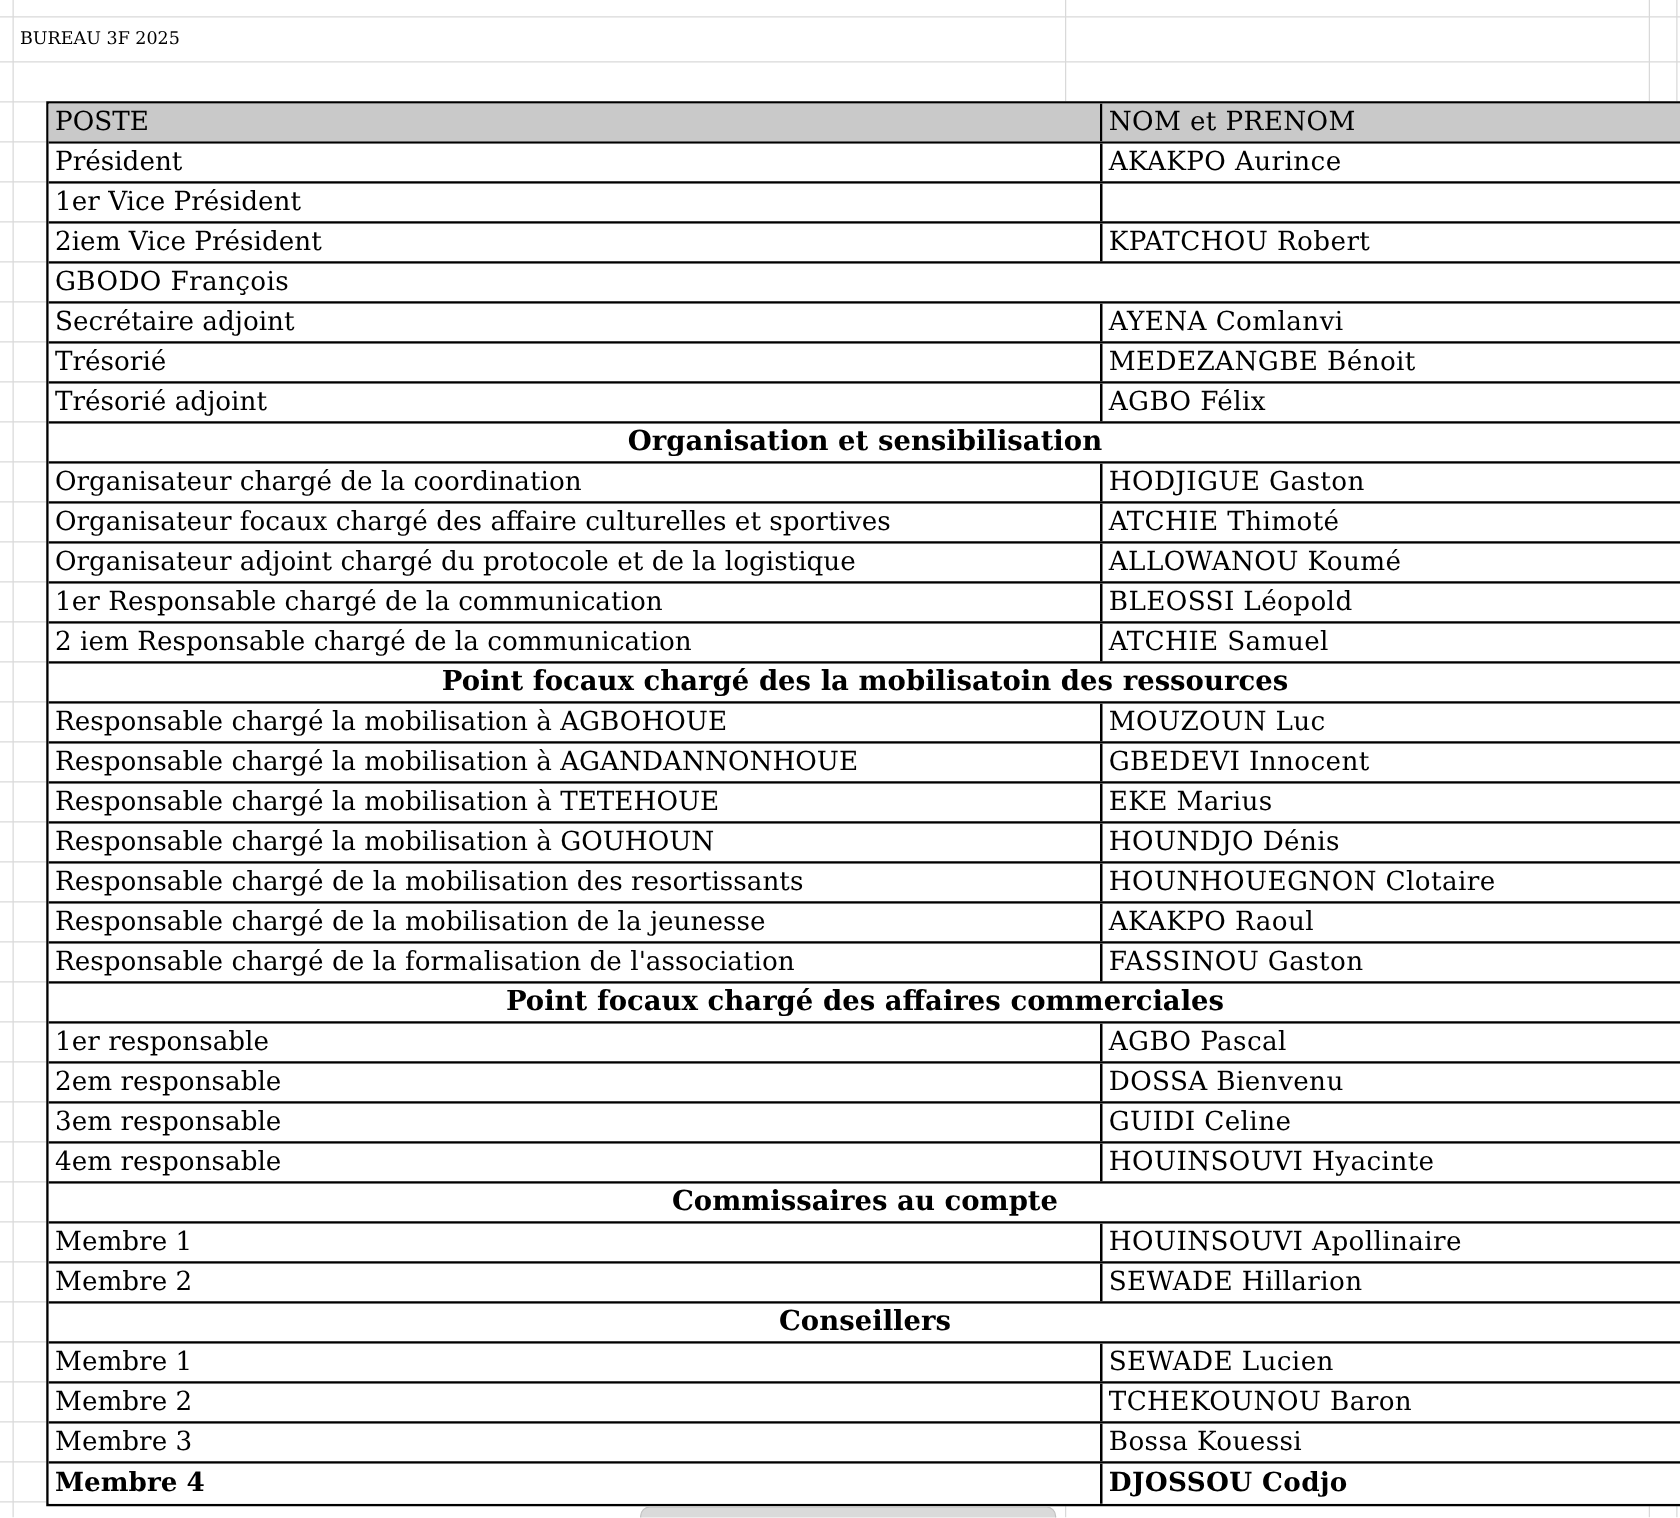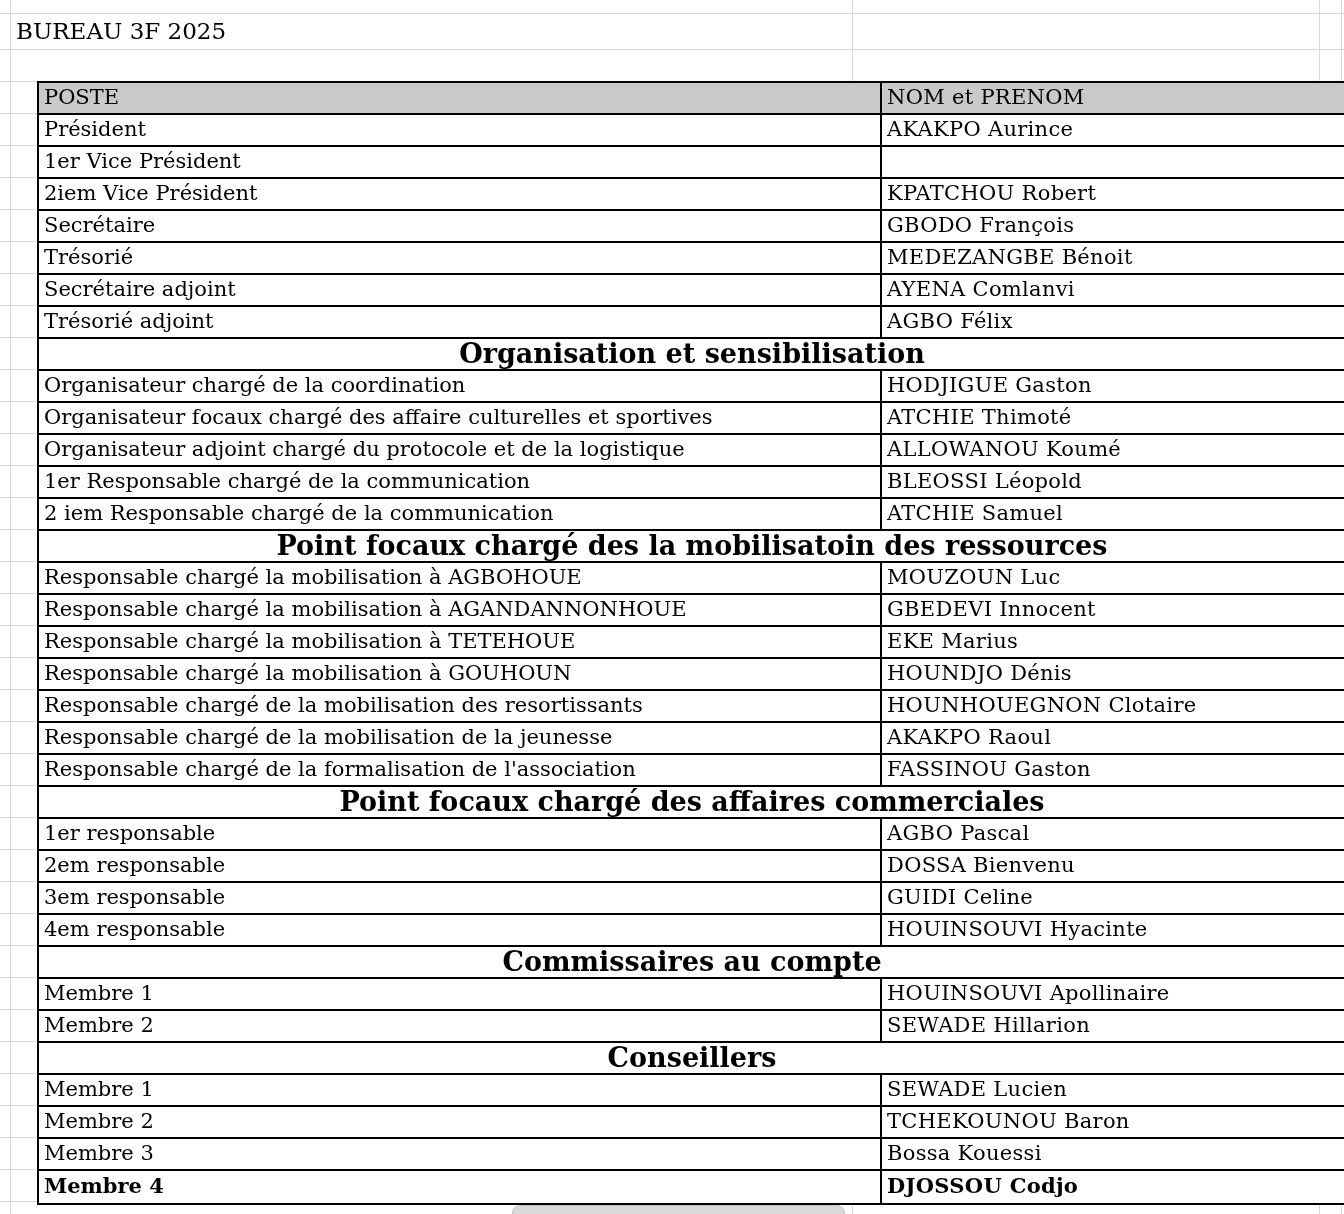--- a/index.html
+++ b/index.html
@@ -11,37 +11,37 @@
   }
   html,body{margin:0;padding:0;}
   body{
     width:1344px;height:1214px;background:#ffffff;overflow:hidden;position:relative;
     font-family:"DejaVu Serif","Liberation Serif",serif;color:#000;
   }
   .hline{position:absolute;left:0;width:1344px;height:1px;background:var(--gridline);}
   .vline{position:absolute;top:0;width:1px;height:1214px;background:var(--gridline);}
   .title-cell{
     position:absolute;left:16px;top:14px;height:35px;line-height:35px;
-    font-size:23px;white-space:nowrap;
+    font-size:14px;white-space:nowrap;
   }
   .sheet-table{
     position:absolute;left:9px;top:81px;width:1310px;
     border:2px solid var(--table-border);box-sizing:border-box;background:#fff;margin-left:28px;
   }
   .row{display:flex;height:32px;box-sizing:border-box;border-bottom:2px solid var(--table-border);background:#fff;}
   .row:last-child{border-bottom:none;font-weight:bold;}
   .cell{
     font-size:21px;line-height:29px;padding:0 4px 0 5px;white-space:nowrap;
     overflow:hidden;box-sizing:border-box;
   }
   .cell.poste{width:843px;border-right:2px solid var(--table-border);}
   .cell.nom{flex:1;letter-spacing:0.3px;}
   .header-row .cell{background:var(--header-bg);}
   .section-cell{
-    flex:1;text-align:center;font-weight:bold;font-size:27px;line-height:29px;
+    flex:1;text-align:center;font-weight:bold;font-size:22px;line-height:29px;
     white-space:nowrap;overflow:hidden;
   }
   .scrollbar-thumb{
     position:absolute;left:512px;top:1205px;width:333px;height:18px;
     background:var(--scrollbar-thumb);border:1px solid var(--scrollbar-thumb-border);
     border-radius:8px;box-sizing:border-box;
   }
 </style>
 </head>
 <body>
@@ -103,32 +103,31 @@
       <div class="cell nom">AKAKPO Aurince</div>
     </div>
     <div class="row">
       <div class="cell poste">1er Vice Président</div>
     </div>
     <div class="row">
       <div class="cell poste">2iem Vice Président</div>
       <div class="cell nom">KPATCHOU Robert</div>
     </div>
     <div class="row">
-      <div class="cell poste">Secrétaire</div>
       <div class="cell nom">GBODO François</div>
+    </div>
+    <div class="row">
+      <div class="cell poste">Secrétaire adjoint</div>
+      <div class="cell nom">AYENA Comlanvi</div>
     </div>
     <div class="row">
       <div class="cell poste">Trésorié</div>
       <div class="cell nom">MEDEZANGBE Bénoit</div>
     </div>
     <div class="row">
-      <div class="cell poste">Secrétaire adjoint</div>
-      <div class="cell nom">AYENA Comlanvi</div>
-    </div>
-    <div class="row">
       <div class="cell poste">Trésorié adjoint</div>
       <div class="cell nom">AGBO Félix</div>
     </div>
     <div class="row section-row">
       <div class="section-cell">Organisation et sensibilisation</div>
     </div>
     <div class="row">
       <div class="cell poste">Organisateur chargé de la coordination</div>
       <div class="cell nom">HODJIGUE Gaston</div>
     </div>

